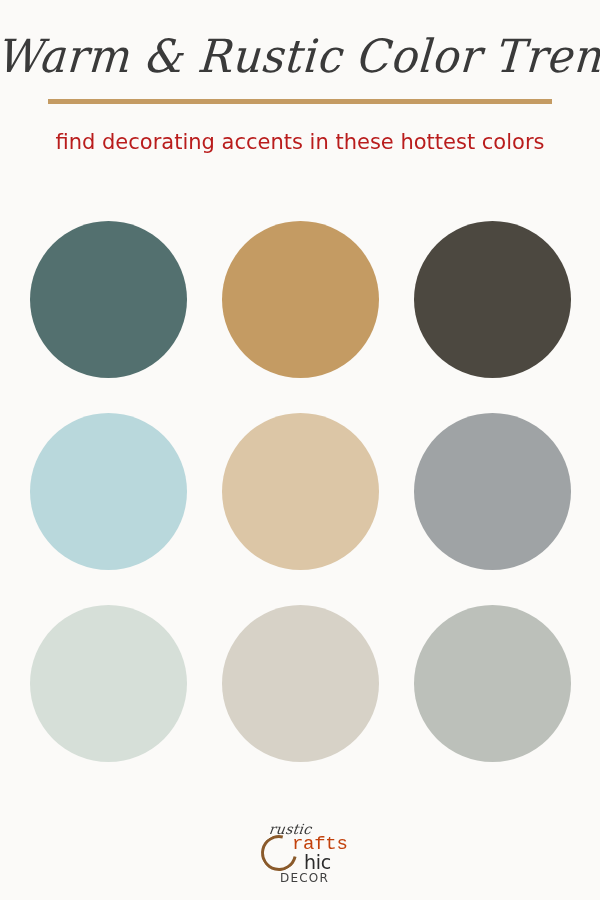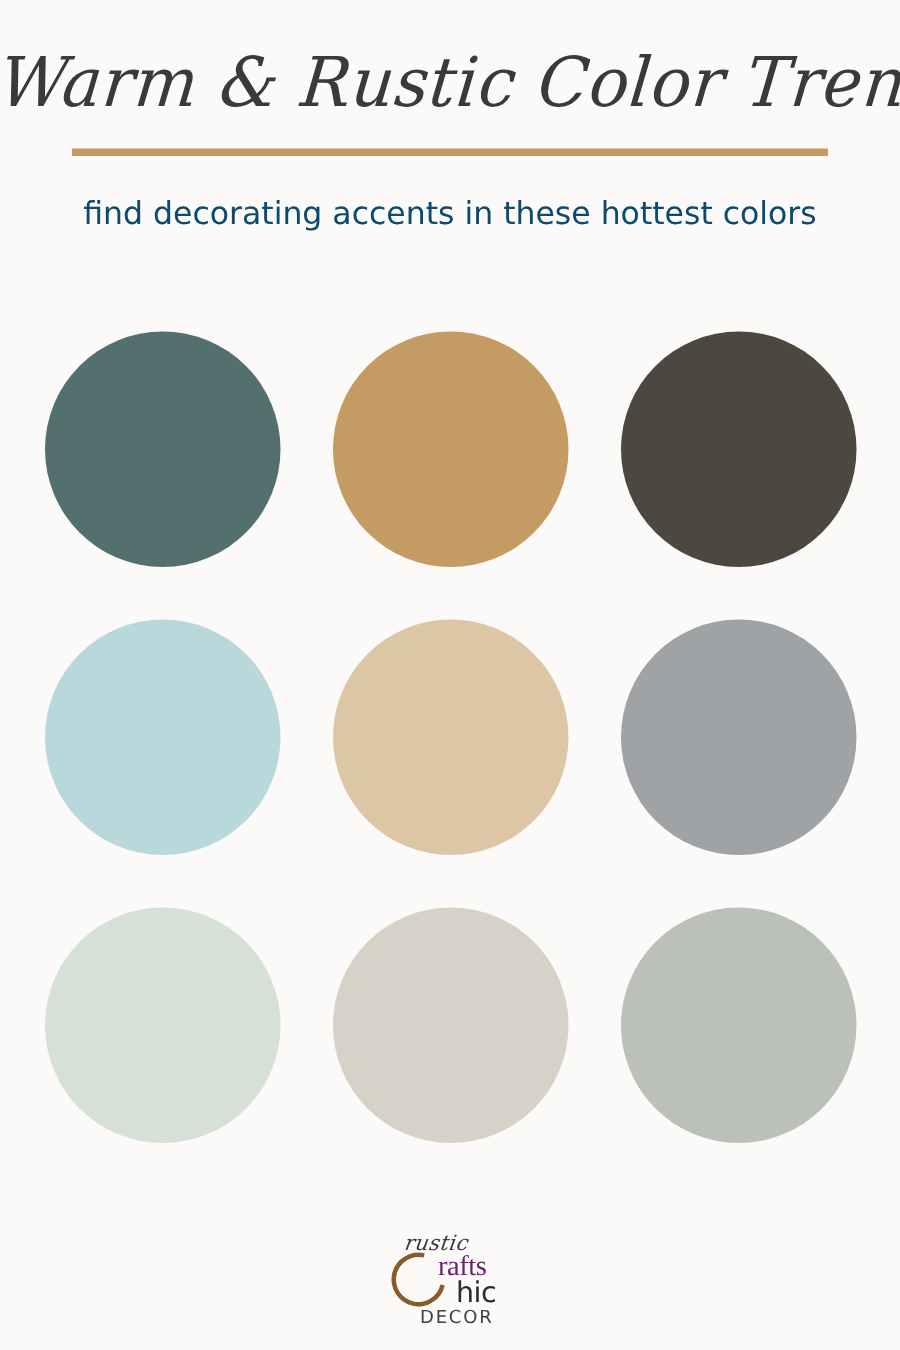--- a/index.html
+++ b/index.html
@@ -126,24 +126,24 @@
     border: 3.5px solid #8a5a2b;
     border-radius: 50%;
     border-right-color: transparent;
     transform: rotate(-32deg);
     box-sizing: border-box;
   }
   .logo-crafts {
     position: absolute;
     left: 52px;
     top: 13px;
-    font-family: Liberation Serif, serif;
+    font-family: Liberation Mono, monospace;
     font-size: 19px;
     line-height: 19px;
-    color: #701a75;
+    color: #c2410c;
     letter-spacing: -0.3px;
   }
   .logo-chic {
     position: absolute;
     left: 64px;
     top: 31px;
     font-family: "DejaVu Sans", sans-serif;
     font-size: 19px;
     line-height: 19px;
     color: #2b2b2b;
@@ -161,21 +161,21 @@
   }
 </style>
 </head>
 <body style="background: rgb(251, 250, 248);">
 
 <div class="pin">
 
   <div class="header">
     <h1 class="title" style="color: rgb(58, 58, 58);">Warm &amp; Rustic Color Trends</h1>
     <div class="divider" style="background: rgb(196, 155, 99);"></div>
-    <p class="subtitle" style="color: #0c4a6e;">find decorating accents in these hottest colors</p>
+    <p class="subtitle" style="color: #b91c1c;">find decorating accents in these hottest colors</p>
   </div>
 
   <div class="swatch-grid">
     <div class="swatch" style="background: rgb(83, 112, 111);"></div>
     <div class="swatch" style="background: rgb(196, 155, 99);"></div>
     <div class="swatch" style="background: rgb(76, 72, 64);"></div>
     <div class="swatch" style="background: rgb(185, 216, 220);"></div>
     <div class="swatch" style="background: rgb(220, 198, 166);"></div>
     <div class="swatch" style="background: rgb(159, 163, 165);"></div>
     <div class="swatch" style="background: rgb(214, 223, 216);"></div>

